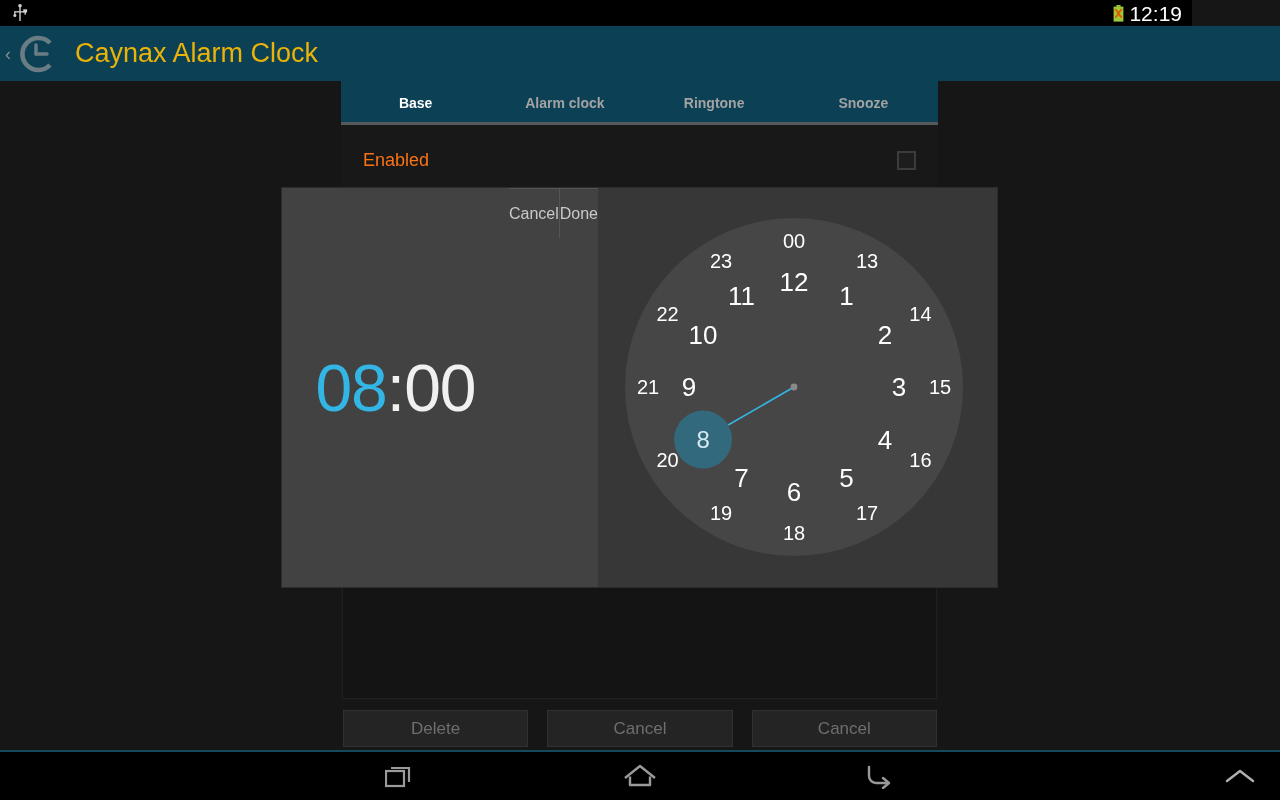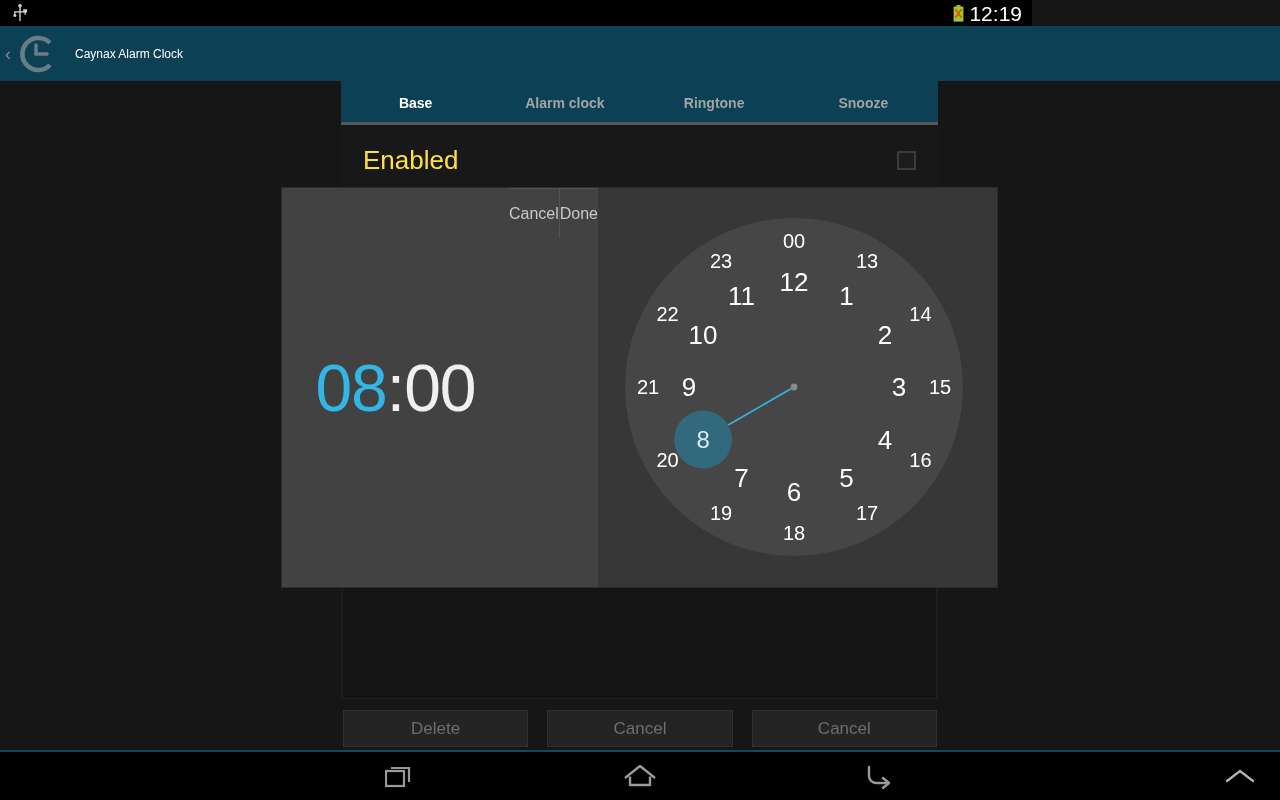--- a/index.html
+++ b/index.html
@@ -6,39 +6,39 @@
   html, body {
     width: 1280px; height: 800px;
     background: #1a1a1a;
     font-family: "Liberation Sans", sans-serif;
     overflow: hidden;
   }
   #screen { position: relative; width: 1280px; height: 800px; background: #161616; }
 
   
   #status-bar {
-    position: absolute; left: 0; top: 0; width: 1032px; height: 26px;
+    position: absolute; left: 0; top: 0; width: 1192px; height: 26px;
     background: #000; display: flex; align-items: center;
   }
   #usb-icon { margin-left: 12px; width: 16px; height: 18px; }
   #status-right {
     margin-left: auto; display: flex; align-items: center; gap: 5px;
     padding-right: 10px;
   }
   #battery-icon { width: 11px; height: 17px; position: relative; }
   #clock-text { color: #fff; font-size: 21px; letter-spacing: 0px; line-height: 21px; }
 
   
   #action-bar {
     position: absolute; left: 0; top: 26px; width: 1280px; height: 55px;
     background: #0c4054; display: flex; align-items: center;
   }
   #up-caret { color: #7d8f97; font-size: 18px; margin-left: 5px; line-height: 1; }
   #app-logo { width: 42px; height: 42px; margin-left: 4px; }
-  #app-title { color: #ffffff; font-size: 12px; margin-left: 18px; }
+  #app-title { color: #eab308; font-size: 27px; margin-left: 18px; }
 
   
   #tab-bar {
     position: absolute; left: 341px; top: 81px; width: 597px; height: 44px;
     background: #0c4054; display: flex;
   }
   .tab {
     flex: 1; display: flex; align-items: center; justify-content: center;
     font-size: 14px; font-weight: bold; color: #a3a3a3; position: relative;
   }
@@ -54,21 +54,21 @@
 
   
   #content-panel {
     position: absolute; left: 341px; top: 125px; width: 597px; height: 575px;
     background: #181818;
   }
   #enabled-row {
     position: absolute; left: 0; top: 0; width: 597px; height: 70px;
     display: flex; align-items: center; padding: 0 22px;
   }
-  #enabled-label { color: #fde047; font-size: 26px; }
+  #enabled-label { color: #f97316; font-size: 18px; }
   #enabled-checkbox {
     margin-left: auto; width: 19px; height: 19px;
     border: 2px solid #3c3c3c; background: #1d1d1d;
   }
   #content-body {
     position: absolute; left: 1px; top: 462px; width: 595px; height: 112px;
     background: #141414; border: 1px solid #202020;
   }
 
   

